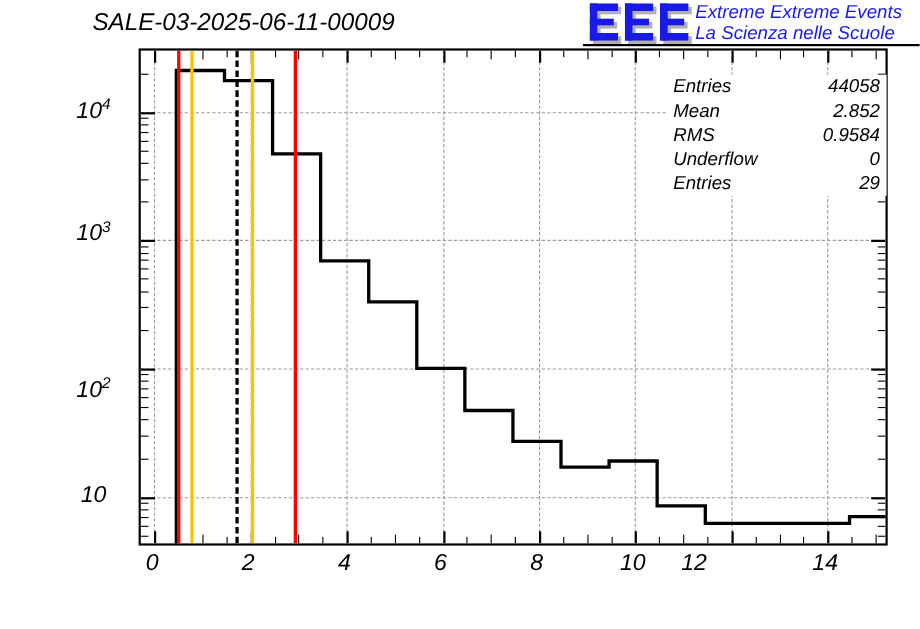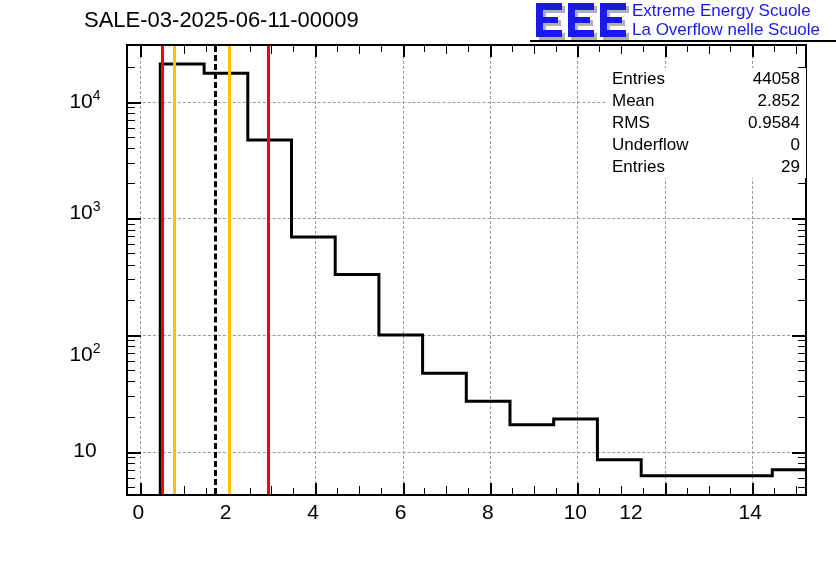--- a/index.html
+++ b/index.html
@@ -1,17 +1,17 @@
 <!DOCTYPE html>
 <html><head>
 <meta charset="utf-8">
 <style>
   html,body{margin:0;padding:0;background:#fff;}
   body{width:836px;height:572px;font-family:"Liberation Sans",sans-serif;overflow:hidden;}
-  #root{position:relative;width:836px;height:572px;background:#ffffff;}
+  #root{position:relative;width:836px;height:572px;background:#ffffff;font-style:italic;}
 
   
   .title{position:absolute;left:84px;top:7px;font-size:22px;color:#000;letter-spacing:0px;white-space:nowrap;}
   .logo-box{position:absolute;left:536px;top:1px;width:300px;height:40px;}
   .logo-eee{position:absolute;left:0px;top:2px;width:92px;height:36px;}
   .logo-eee .e{position:absolute;top:0;width:26px;height:34px;}
   .logo-eee .e .shadow{position:absolute;left:3px;top:3px;width:26px;height:34px;}
   .logo-eee .e .main{position:absolute;left:0;top:0;width:26px;height:34px;}
   .logo-text{position:absolute;left:96px;top:0px;color:#1a1ae6;font-size:17px;line-height:19px;white-space:nowrap;}
   .logo-text div{font-family:"Liberation Sans",sans-serif;}
@@ -99,22 +99,22 @@
         </svg>
         <svg class="main" viewBox="0 0 26 34">
           <rect x="0" y="0" width="26" height="7" fill="#1a1ae6"></rect>
           <rect x="0" y="0" width="7" height="34" fill="#1a1ae6"></rect>
           <rect x="0" y="14" width="22" height="6" fill="#1a1ae6"></rect>
           <rect x="0" y="27" width="26" height="7" fill="#1a1ae6"></rect>
         </svg>
       </div>
     </div>
     <div class="logo-text">
-      <div>Extreme Energy Scuole</div>
-      <div>La Overflow nelle Scuole</div>
+      <div>Extreme Extreme Events</div>
+      <div>La Scienza nelle Scuole</div>
     </div>
   </div>
   <div class="header-rule"></div>
 
   <div class="frame">
     <div class="plot-inner" id="plot-inner">
         <div class="gridv" style="left:12.2px"></div>
         <div class="gridv" style="left:99.7px"></div>
         <div class="gridv" style="left:187.1px"></div>
         <div class="gridv" style="left:274.5px"></div>

